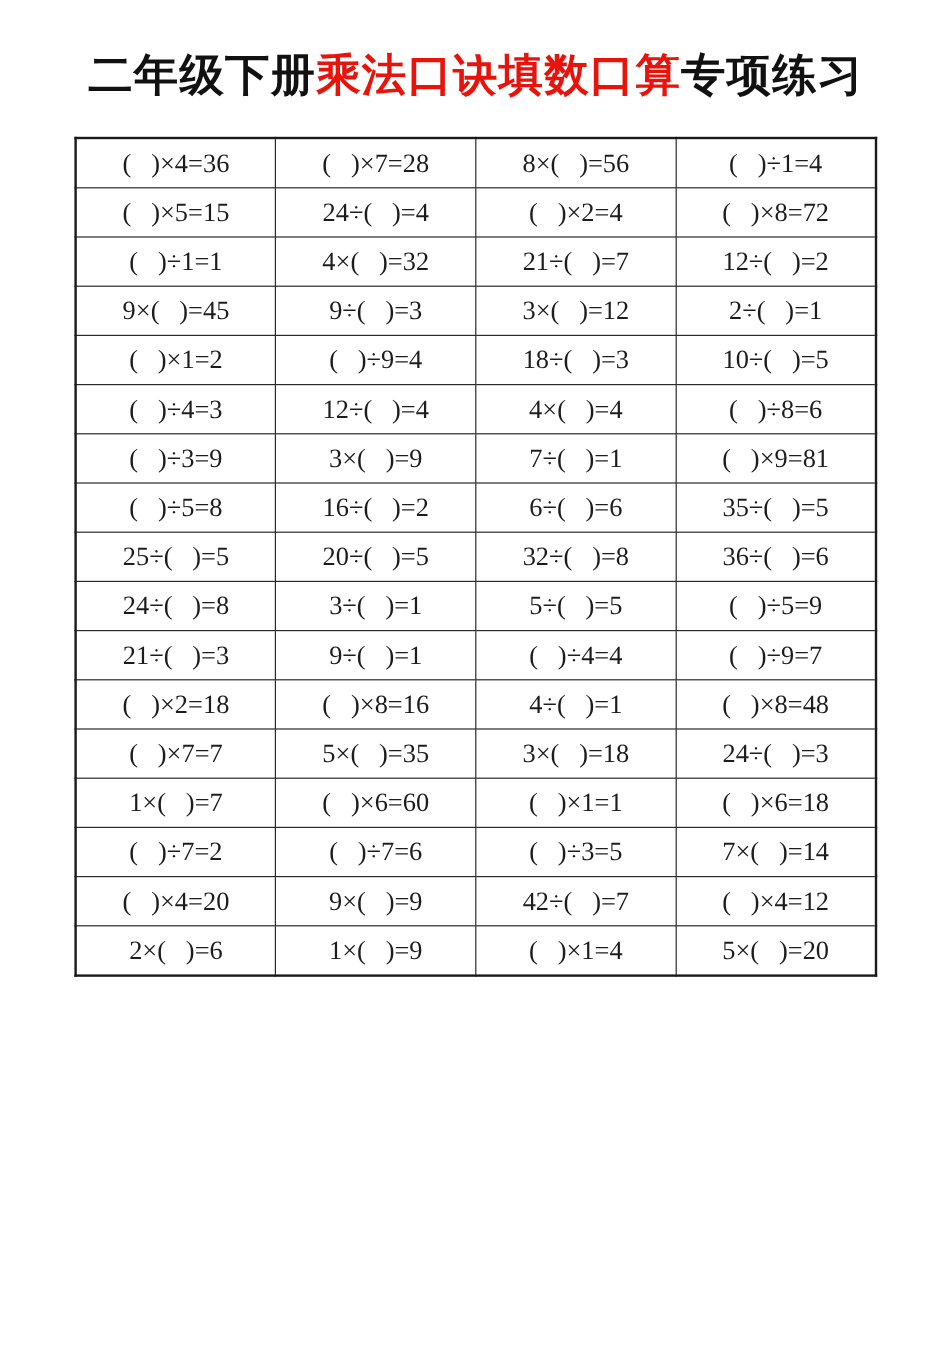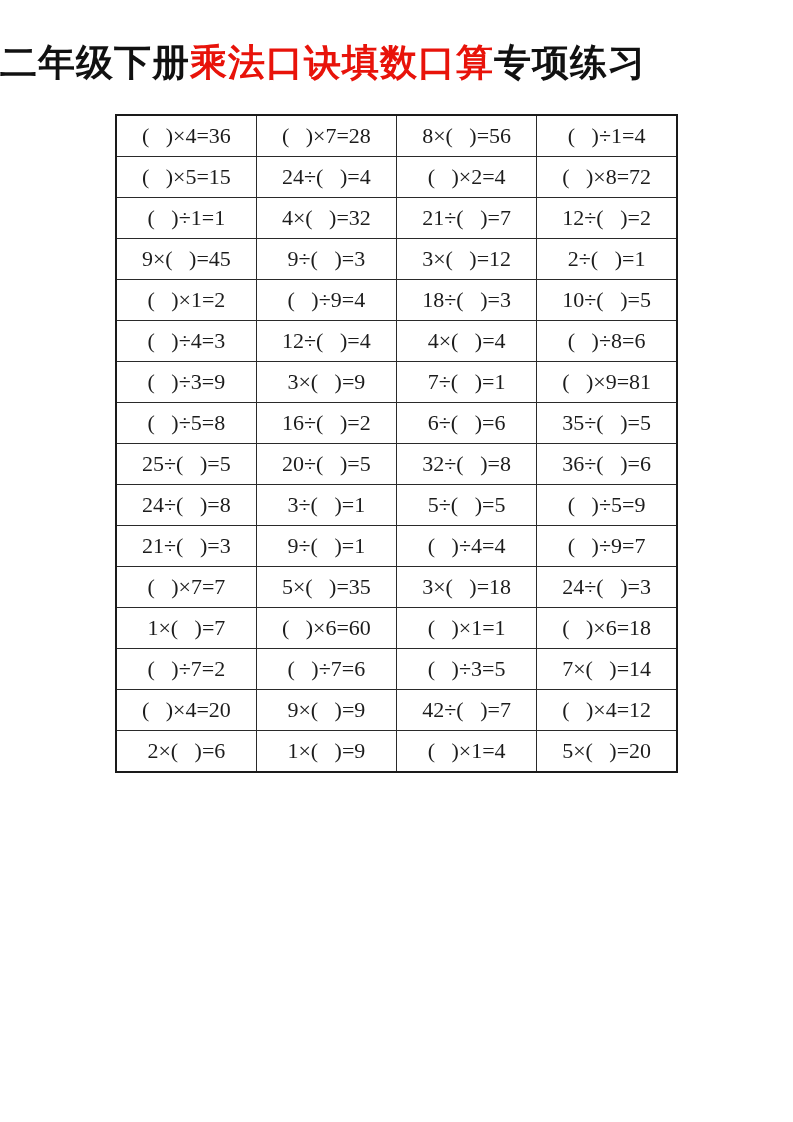--- a/index.html
+++ b/index.html
@@ -12,34 +12,35 @@
     width: 793px;
     height: 1122px;
     background: #ffffff;
     font-family: "Liberation Serif", "DejaVu Serif", serif;
     color: #1c1c1c;
     overflow: hidden;
   }
   .title {
     margin: 0;
     padding-top: 38px;
+    text-align: center;
     font-family: "Liberation Sans", "DejaVu Sans", sans-serif;
     font-weight: bold;
     font-size: 37px;
     letter-spacing: 1px;
     color: #111111;
     white-space: nowrap;
   }
   .title .red {
     color: #e8130a;
   }
   table.worksheet {
     border-collapse: collapse;
     table-layout: fixed;
-    width: 563px;
+    width: 669px;
     margin: 26px auto 0 auto;
   }
   table.worksheet td {
     border: 1px solid #2a2a2a;
     height: 40px;
     text-align: center;
     vertical-align: middle;
     font-size: 22px;
     white-space: pre;
     color: #1c1c1c;
@@ -118,20 +119,26 @@
           <td>5÷(   )=5</td>
           <td>(   )÷5=9</td>
         </tr>
         <tr>
           <td>21÷(   )=3</td>
           <td>9÷(   )=1</td>
           <td>(   )÷4=4</td>
           <td>(   )÷9=7</td>
         </tr>
         <tr>
+          <td>(   )×2=18</td>
+          <td>(   )×8=16</td>
+          <td>4÷(   )=1</td>
+          <td>(   )×8=48</td>
+        </tr>
+        <tr>
           <td>(   )×7=7</td>
           <td>5×(   )=35</td>
           <td>3×(   )=18</td>
           <td>24÷(   )=3</td>
         </tr>
         <tr>
           <td>1×(   )=7</td>
           <td>(   )×6=60</td>
           <td>(   )×1=1</td>
           <td>(   )×6=18</td>

